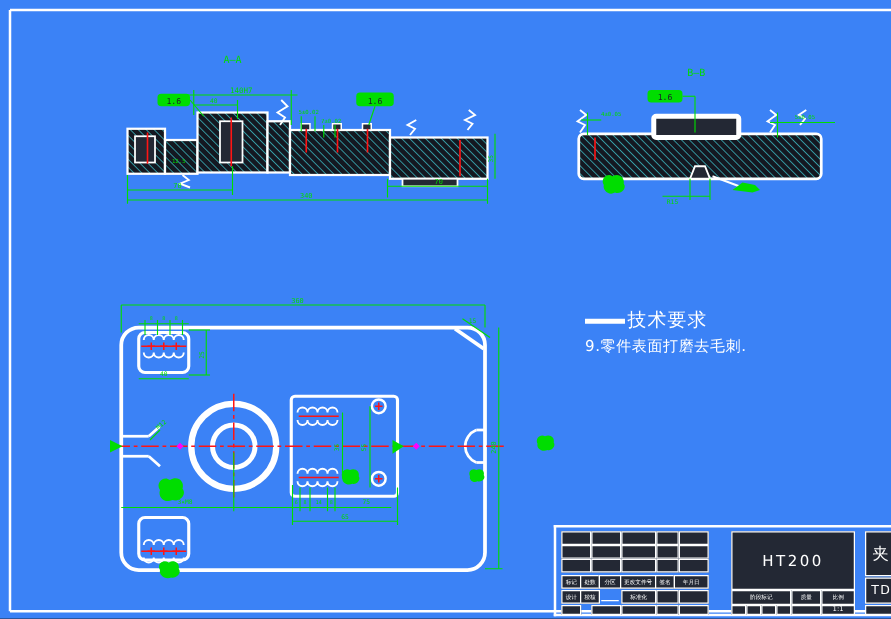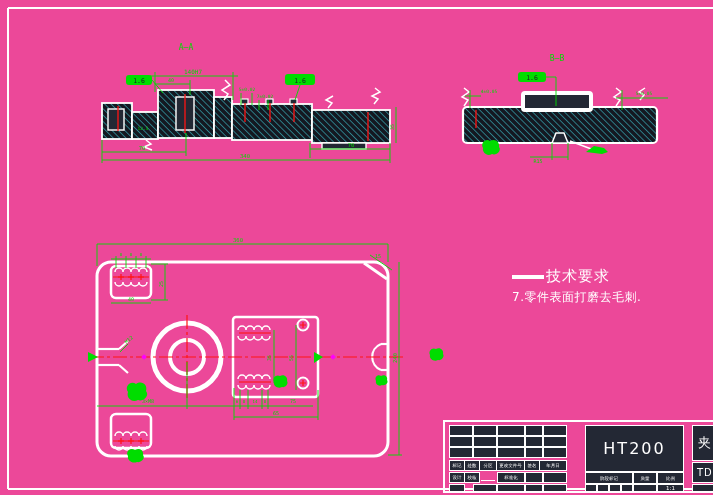--- a/index.html
+++ b/index.html
@@ -1,29 +1,29 @@
 <!DOCTYPE html>
 <html><head>
 <meta charset="utf-8">
 <style>
   html,body{margin:0;padding:0;background:#1a1d26;}
-  .stage{position:relative;width:713px;height:495px;background:#ec4899;overflow:hidden;
+  .stage{position:relative;width:713px;height:495px;background:#3b82f6;overflow:hidden;
          font-family:"DejaVu Sans",sans-serif;}
   svg text{font-family:"DejaVu Sans Mono",monospace;}
-  .techreq{position:absolute;left:512px;top:247px;width:200px;color:#fff;margin-top:20px;}
+  .techreq{position:absolute;left:468px;top:247px;width:200px;color:#fff;}
   .tr-head{display:flex;align-items:center;font-size:15px;letter-spacing:1px;}
   .tr-bar{display:inline-block;width:32px;height:4px;background:#fff;margin-right:2px;}
   .tr-item{font-size:12px;margin-top:3px;letter-spacing:0.5px;white-space:nowrap;}
   .titleblock{position:absolute;left:443px;top:420px;width:280px;height:69px;
               border-top:2px solid #fff;border-left:2px solid #fff;border-bottom:2px solid #fff;}
   .tb-cell{position:absolute;border:1px solid #fff;color:#fff;font-size:4.5px;
            display:flex;align-items:center;justify-content:center;overflow:hidden;
            white-space:nowrap;background:#232834;}
   .tb-line{position:absolute;background:#fff;height:1px;}
-  .tb-big{font-size:16px;letter-spacing:2px;}
+  .tb-big{font-size:12px;letter-spacing:2px;}
   .tb-part{font-size:13px;justify-content:flex-start;padding-left:5px;letter-spacing:2px;}
   .tb-no{font-size:10px;justify-content:flex-start;padding-left:4px;letter-spacing:1px;}
   .tb-scale{font-size:5.5px;}
 </style>
 </head>
 <body>
 
 <div class="stage">
 <svg width="713" height="495" viewBox="0 0 713 495">
   <defs>
@@ -271,21 +271,21 @@
     </g>
   </g>
 </svg>
 
 
 <div class="techreq">
   <div class="tr-head">
     <span class="tr-bar"></span>
     <span>技术要求</span>
   </div>
-  <div class="tr-item">7.零件表面打磨去毛刺.</div>
+  <div class="tr-item">9.零件表面打磨去毛刺.</div>
 </div>
 
 
 <div class="titleblock">
 
   <div class="tb-cell" style="left:4px;top:3px;width:22px;height:9px;"></div>
   <div class="tb-cell" style="left:28px;top:3px;width:22px;height:9px;"></div>
   <div class="tb-cell" style="left:52px;top:3px;width:26px;height:9px;"></div>
   <div class="tb-cell" style="left:80px;top:3px;width:16px;height:9px;"></div>
   <div class="tb-cell" style="left:98px;top:3px;width:22px;height:9px;"></div>

